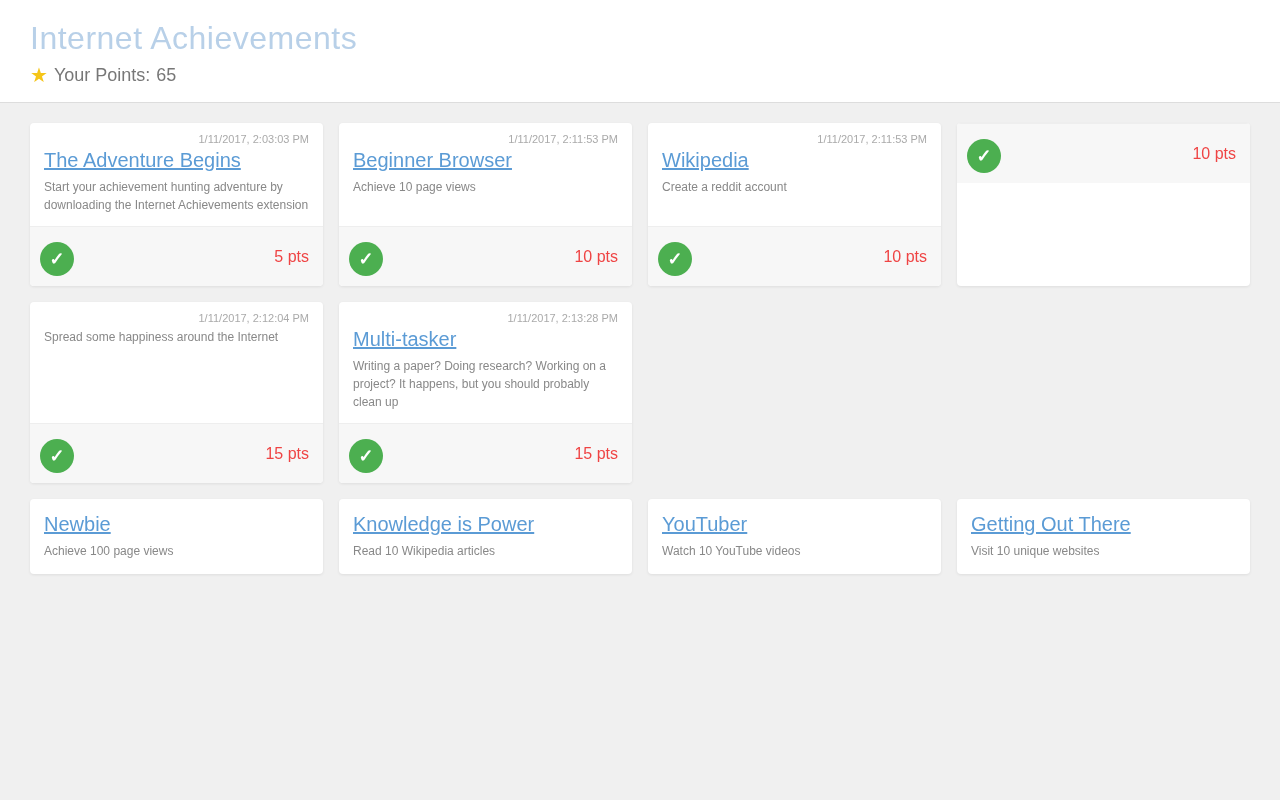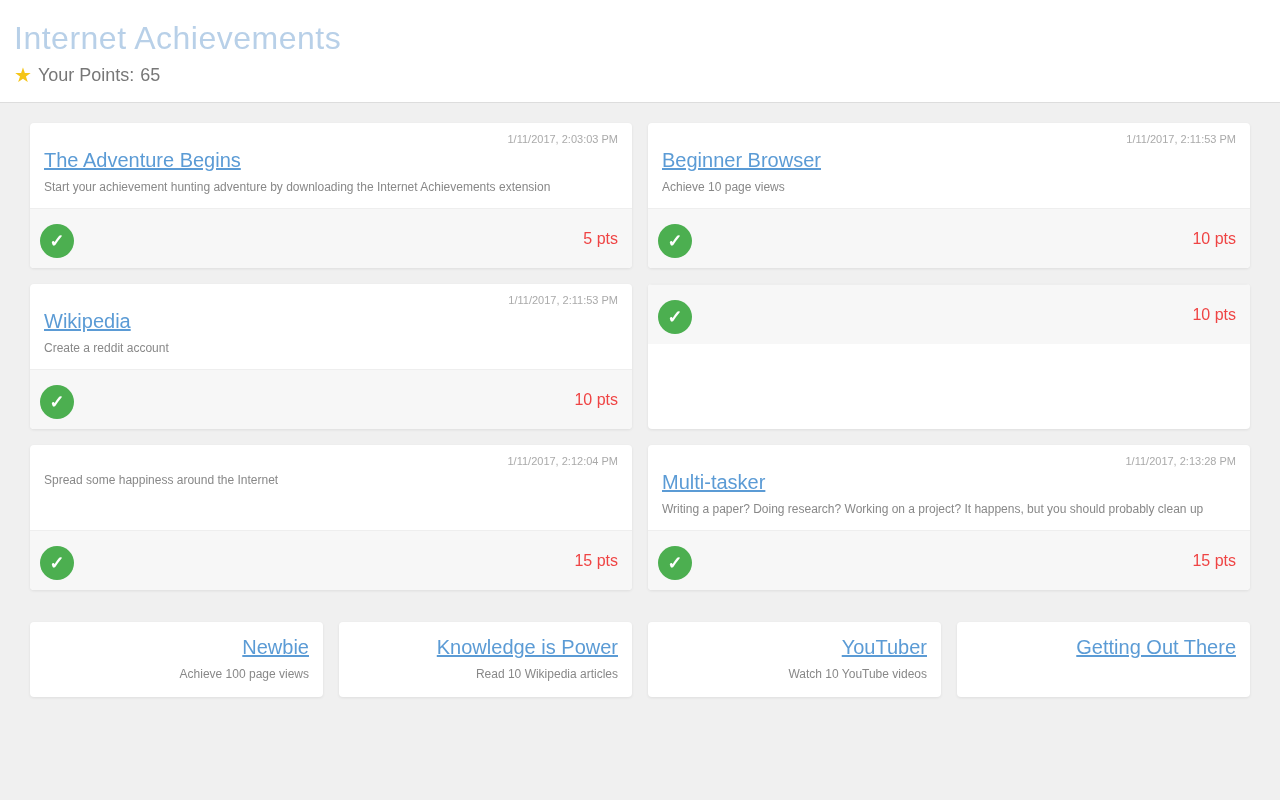--- a/index.html
+++ b/index.html
@@ -3,21 +3,21 @@
   <meta charset="utf-8">
   <style>
     * { box-sizing: border-box; margin: 0; padding: 0; }
     body {
       font-family: 'Segoe UI', Arial, sans-serif;
       background: #f0f0f0;
       color: #333;
     }
     .header {
       background: #fff;
-      padding: 20px 30px 15px 14px;
+      padding: 20px 30px 15px 30px;
       border-bottom: 1px solid #ddd;
     }
     .header h1 {
       font-size: 32px;
       font-weight: 300;
       color: #7c9ec9;
       letter-spacing: 0.5px;
       margin-bottom: 6px;
     }
     .header h1 span {
@@ -33,21 +33,21 @@
     .star-icon {
       color: #f5c518;
       font-size: 20px;
     }
     .main-content {
       padding: 20px 30px;
       background: #f0f0f0;
     }
     .achievement-grid {
       display: grid;
-      grid-template-columns: repeat(2, 1fr);
+      grid-template-columns: repeat(4, 1fr);
       gap: 16px;
     }
     .card {
       background: #fff;
       border-radius: 4px;
       display: flex;
       flex-direction: column;
       box-shadow: 0 1px 3px rgba(0,0,0,0.08);
       overflow: hidden;
     }
@@ -101,21 +101,20 @@
       justify-content: center;
       color: white;
       font-size: 18px;
       font-weight: bold;
     }
     .bottom-row {
       display: grid;
       grid-template-columns: repeat(4, 1fr);
       gap: 16px;
       margin-top: 16px;
-      text-align: right;
     }
     .card-bottom {
       background: #fff;
       border-radius: 4px;
       padding: 14px 14px 14px 14px;
       box-shadow: 0 1px 3px rgba(0,0,0,0.08);
     }
     .card-bottom .card-title {
       font-size: 20px;
       font-weight: 400;
@@ -232,17 +231,18 @@
       <div class="card-desc">Read 10 Wikipedia articles</div>
     </div>
 
     <div class="card-bottom">
       <div class="card-title">YouTuber</div>
       <div class="card-desc">Watch 10 YouTube videos</div>
     </div>
 
     <div class="card-bottom">
       <div class="card-title">Getting Out There</div>
+      <div class="card-desc">Visit 10 unique websites</div>
     </div>
 
   </div>
 
 </div>
 
 </body></html>

